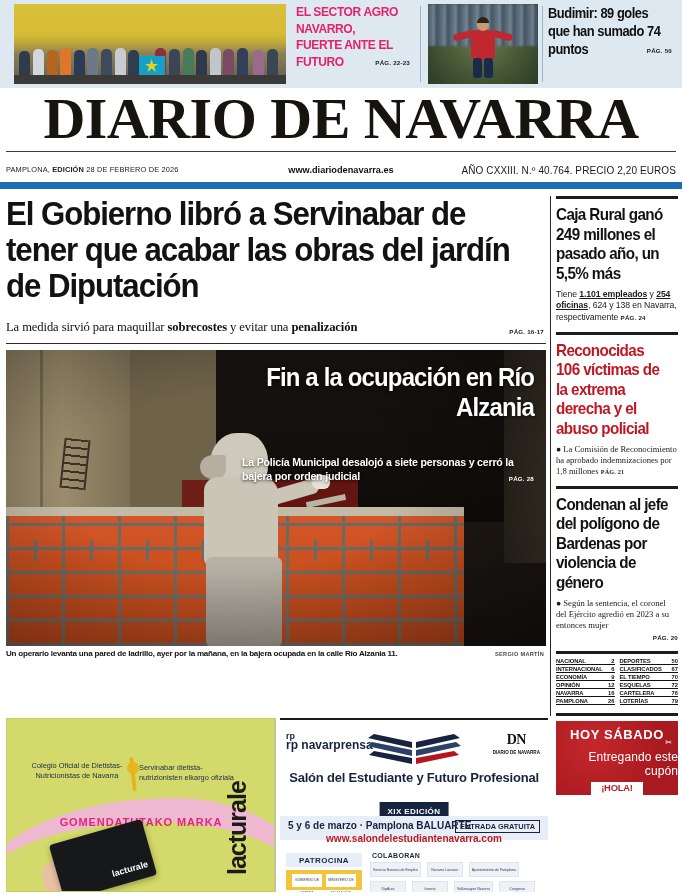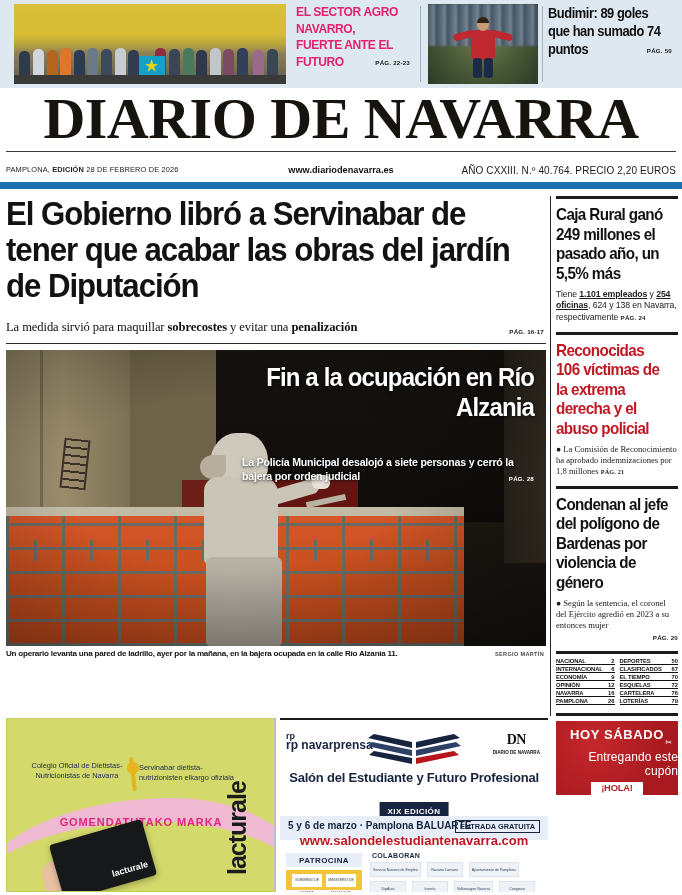--- a/index.html
+++ b/index.html
@@ -221,21 +221,21 @@
   .sa-dn{position:absolute;right:8px;top:10px;text-align:center;}
   .sa-dn b{font-family:"Liberation Serif",serif;font-size:14px;color:#111;letter-spacing:-.5px;}
   .sa-dn i{display:block;font-style:normal;font-size:4.6px;font-weight:bold;color:#111;line-height:5.2px;margin-top:2px;}
   .sa-book{position:absolute;left:50%;top:12px;transform:translateX(-50%);width:96px;height:34px;}
   .sa-book svg{width:96px;height:34px;}
   .sa-title{position:absolute;left:0;right:0;top:50px;text-align:center;color:#17243f;font-weight:bold;font-size:13px;line-height:15px;letter-spacing:-.2px;}
   .sa-ed{position:absolute;left:50%;top:82px;transform:translateX(-50%);background:#17243f;color:#fff;font-weight:bold;font-size:8px;padding:5px 8px;letter-spacing:.4px;}
   .sa-bar{position:absolute;left:0;right:0;top:96px;height:24px;background:#e7eef7;}
   .sa-date{position:absolute;left:8px;top:100px;color:#17243f;font-weight:bold;font-size:10px;}
   .sa-free{position:absolute;right:8px;top:100px;border:1px solid #17243f;color:#17243f;font-weight:bold;font-size:7.4px;padding:1px 4px;}
-  .sa-url{position:absolute;left:0;right:0;top:113px;text-align:center;color:#c01823;font-weight:bold;font-size:13px;}
+  .sa-url{position:absolute;left:0;right:0;top:113px;text-align:center;color:#c01823;font-weight:bold;font-size:10px;}
   .sa-patro{position:absolute;left:6px;top:133px;width:76px;height:14px;background:#e7eef7;display:flex;align-items:center;justify-content:center;
      color:#17243f;font-weight:bold;font-size:8px;letter-spacing:.4px;}
   .sa-patro-box{position:absolute;left:6px;top:150px;width:76px;height:20px;background:#f2c53d;display:flex;align-items:center;justify-content:center;gap:4px;}
   .sa-patro-box i{display:block;width:30px;height:13px;background:#fff;font-style:normal;font-size:3.4px;color:#333;text-align:center;line-height:13px;}
   .sa-colab{position:absolute;left:92px;top:132px;color:#17243f;font-weight:bold;font-size:7px;letter-spacing:.3px;}
   .sa-logos{position:absolute;left:90px;top:142px;right:4px;display:flex;flex-wrap:wrap;gap:4px 6px;}
   .sa-logos span{height:13px;min-width:30px;background:#eef2f7;border:1px solid #dde4ee;font-size:3.6px;color:#33405a;
      display:flex;align-items:center;justify-content:center;padding:0 2px;text-align:center;}
 
   .ad-divider{position:absolute;left:274px;top:718px;width:1px;height:172px;background:#b9bfc7;}

